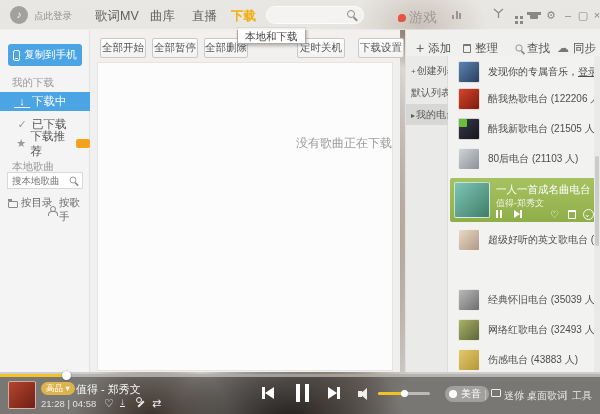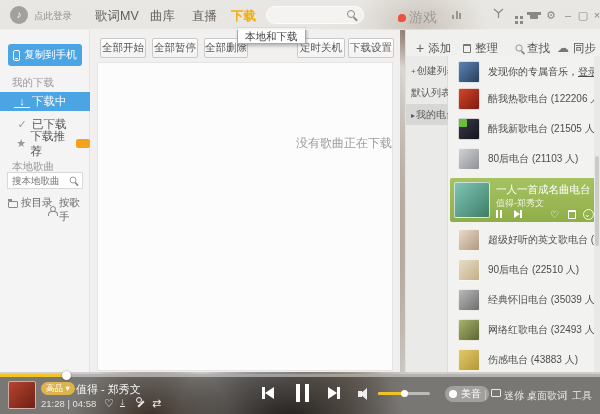--- a/index.html
+++ b/index.html
@@ -79,21 +79,21 @@
   .person-ico { width:8px; height:9px; position:relative; }
   .person-ico::before { content:''; position:absolute; left:2px; top:0; width:4px; height:4px; border:1px solid #8a8a8a; border-radius:50%; }
   .person-ico::after { content:''; position:absolute; left:0; top:5px; width:8px; height:4px; border:1px solid #8a8a8a; border-bottom:0; border-radius:4px 4px 0 0; }
 
   
   .main { position:absolute; left:90px; top:0; width:310px; height:342px; background:#f1f0ee; }
   .tbtn { position:absolute; top:8px; height:20px; background:linear-gradient(#ffffff,#f2f2f2);
     border:1px solid #c9c9c9; border-radius:2px; font-size:10.5px; color:#555;
     display:flex; align-items:center; justify-content:center; }
   .tb1{left:10px;width:46px} .tb2{left:62px;width:46px} .tb3{left:114px;width:44px}
-  .tb4{left:207px;width:48px} .tb5{left:258px;width:46px}
+  .tb4{left:207px;width:48px} .tb5{left:268px;width:46px}
   .tooltip { position:absolute; left:147px; top:-3px; height:17px; padding:0 7px; background:#fff;
     border:1px solid #a9a9a9; box-shadow:1px 2px 3px rgba(0,0,0,.25); font-size:10.5px; color:#444;
     line-height:16px; z-index:40; white-space:nowrap; }
   .whitebox { position:absolute; left:7px; top:32px; width:296px; height:309px; background:#fcfcfc; border:1px solid #e4e4e4; }
   .empty-text { position:absolute; left:0; top:72px; width:100%; text-align:right; font-size:12px; color:#9a9a9a; }
 
   
   .rightpanel { position:absolute; left:405px; top:0; width:195px; height:342px; background:#f0f0ef; border-left:1px solid #e0e0df; }
   .raction { position:absolute; top:8px; height:20px; display:flex; align-items:center; gap:4px; font-size:11.5px; color:#555; }
   .ra1{left:10px} .ra2{left:57px} .ra3{left:109px} .ra4{left:151px}
@@ -323,24 +323,20 @@
           <div class="np-ctrl np-trash">
               <span class="trash-ico"></span>
             </div>
           <div class="np-ctrl np-chevron">⌄</div>
         </div>
 
         <div class="ritem it4">
           <div class="thumb" style="background: linear-gradient(135deg, rgb(232, 217, 200), rgb(176, 154, 130));"></div>
           <div class="rlabel">超级好听的英文歌电台 (38925 人)</div>
         </div>
-        <div class="ritem it5">
-          <div class="thumb" style="background: linear-gradient(135deg, rgb(230, 221, 200), rgb(195, 176, 137));"></div>
-          <div class="rlabel">90后电台 (22510 人)</div>
-        </div>
         <div class="ritem it6">
           <div class="thumb" style="background: linear-gradient(135deg, rgb(185, 185, 185), rgb(110, 110, 110));"></div>
           <div class="rlabel">经典怀旧电台 (35039 人)</div>
         </div>
         <div class="ritem it7">
           <div class="thumb" style="background: linear-gradient(135deg, rgb(169, 178, 106), rgb(93, 102, 54));"></div>
           <div class="rlabel">网络红歌电台 (32493 人)</div>
         </div>
         <div class="ritem it8">
           <div class="thumb" style="background: linear-gradient(135deg, rgb(227, 201, 106), rgb(181, 151, 58));"></div>

